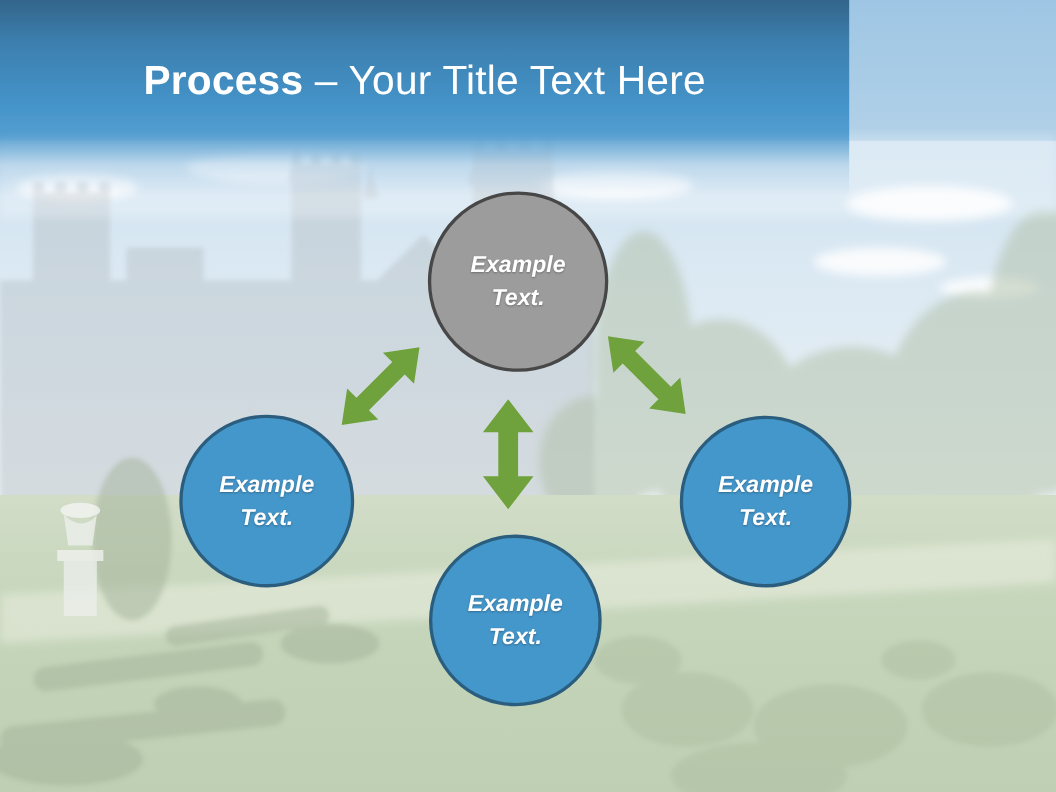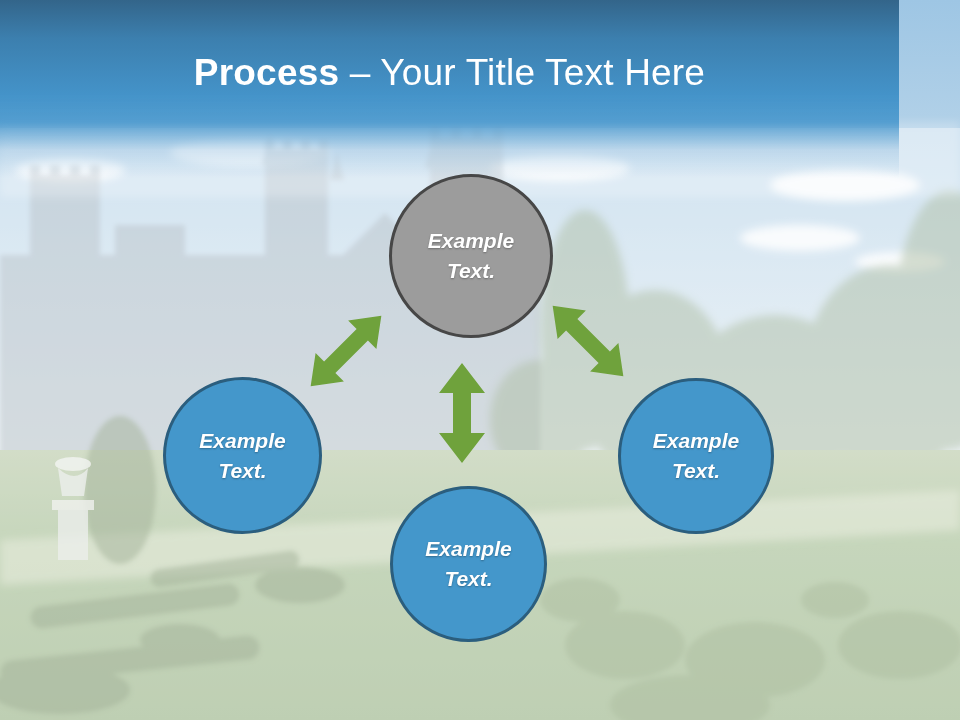--- a/index.html
+++ b/index.html
@@ -5,21 +5,21 @@
   html,body { margin:0; padding:0; background:#ffffff; }
   .slide {
     position:relative; width:960px; height:720px; overflow:hidden;
     font-family:"Liberation Sans", sans-serif;
     background:#e8eef1;
   }
   .bg { position:absolute; top:0; left:0; }
 
   
   .header {
-    position:absolute; top:0; left:0; width:899px; height:178px; z-index:2;
+    position:absolute; top:0; left:0; width:772px; height:178px; z-index:2;
     background:linear-gradient(180deg,
       #33658a 0px,
       #3c7fae 38px,
       #4493c9 95px,
       rgba(70,150,204,0.88) 122px,
       rgba(130,180,218,0.35) 150px,
       rgba(180,210,235,0) 178px);
     text-decoration:underline;
   }
   .title {

